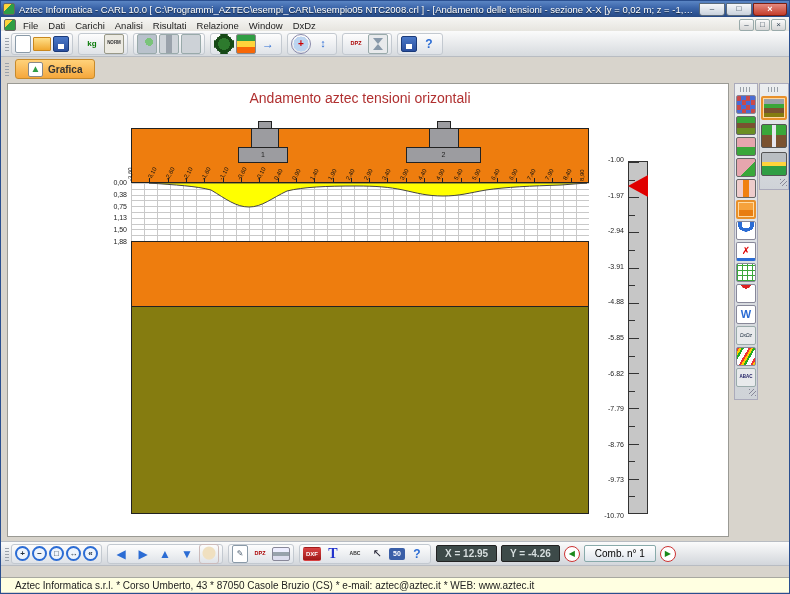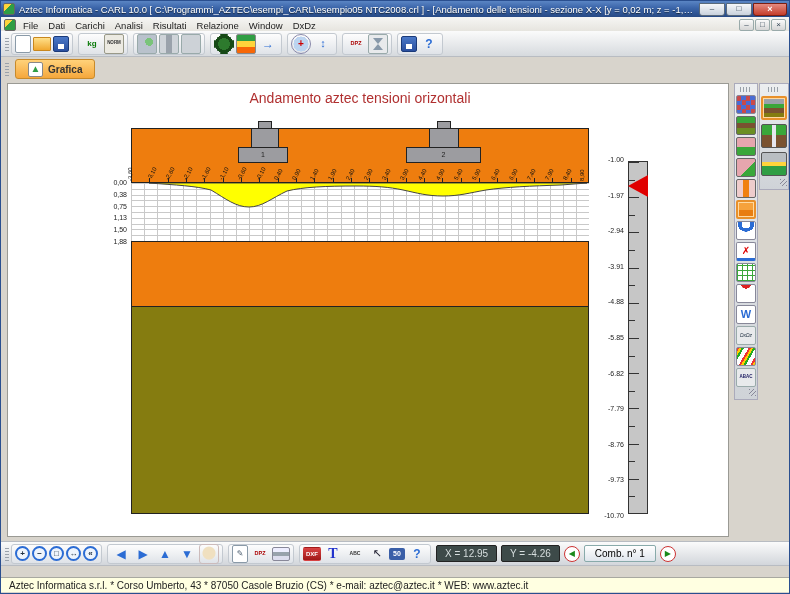--- a/index.html
+++ b/index.html
@@ -152,27 +152,27 @@
   .rcol{position:absolute;display:flex;flex-direction:column;align-items:center;padding:3px 1px;
     background:linear-gradient(#eceef0,#cfd3d8);border:1px solid #aab;}
   .rcolA{left:733px;top:2px;width:24px;}
   .rcolB{left:758px;top:2px;width:30px;}
   .rcol .hgrip{width:12px;height:5px;background:repeating-linear-gradient(90deg,#98a0a8 0 1px,transparent 1px 3px);margin-bottom:2px;flex:none;}
   .rcolA .ibtn{width:20px;height:19px;margin:1px 0;}
   .rcolB .ibtn{width:26px;height:24px;margin:2px 0;}
   .rcol .corner{align-self:flex-end;width:7px;height:7px;background:repeating-linear-gradient(135deg,#889 0 1px,transparent 1px 3px);margin-top:1px;}
 
   
-  .coord{background:#3D4A49;color:#D6DEDE;border:1px solid #222;padding:2px 8px;font-size:10px;font-weight:normal;
+  .coord{background:#3D4A49;color:#D6DEDE;border:1px solid #222;padding:2px 8px;font-size:10px;font-weight:bold;
     border-radius:2px;margin-right:4px;white-space:nowrap;}
   .comb{background:linear-gradient(#ffffff,#dfe5ec);border:1px solid #8aa;padding:2px 10px;font-size:10px;border-radius:2px;margin:0 4px;white-space:nowrap;}
 
   .status-spacer{position:absolute;left:0;top:564px;width:100%;height:12px;background:#D8D4CC;border-top:1px solid #b8bcc2;}
   .statusbar{position:absolute;left:0;top:576px;width:100%;height:15px;background:#FFFFE1;border-top:1px solid #a8a8a0;
-    font-size:10px;color:#222;display:flex;align-items:center;padding:0 8px;}
+    font-size:10px;color:#222;display:flex;align-items:center;padding:0 14px;}
 </style>
 </head>
 <body>
 
 <div class="app">
 
   <div class="titlebar">
     <span style="display:flex;">
         <span class="ibtn ic-applogo">
           <span class="ig"></span>

